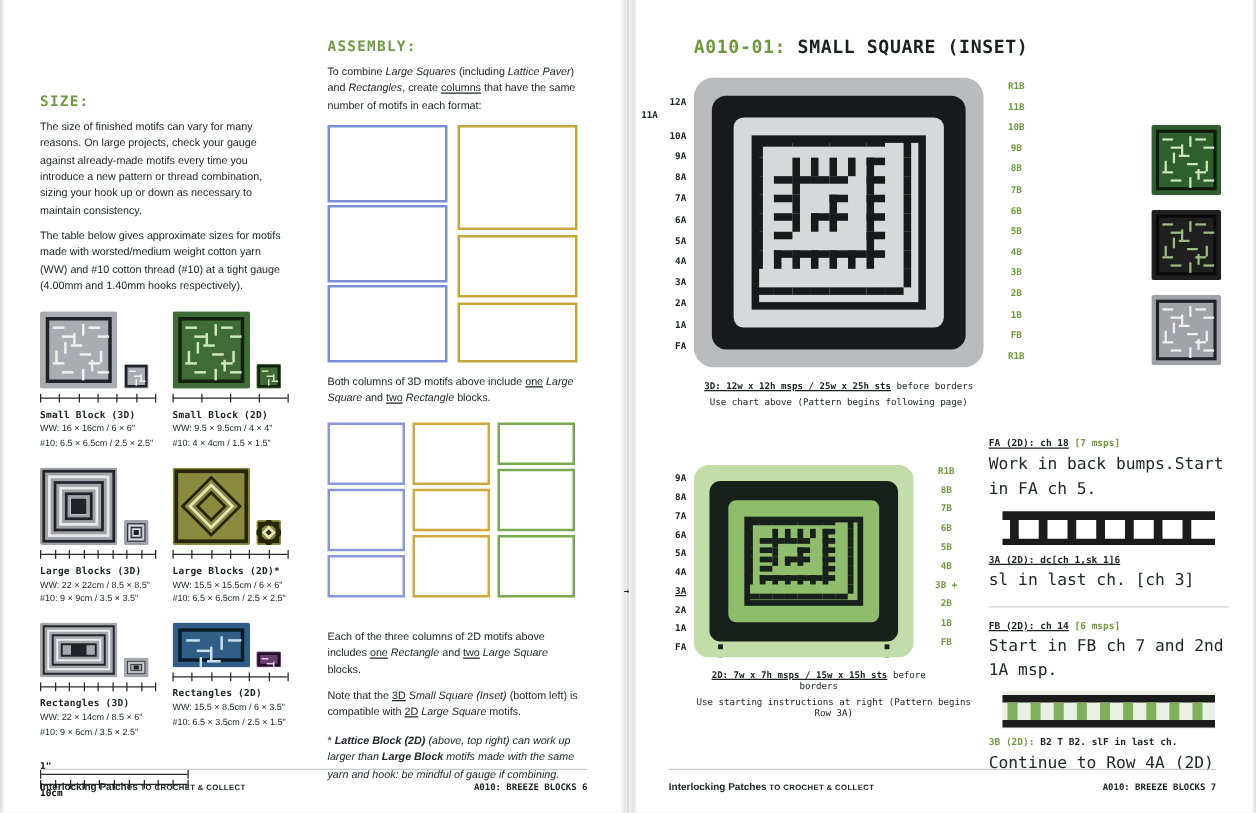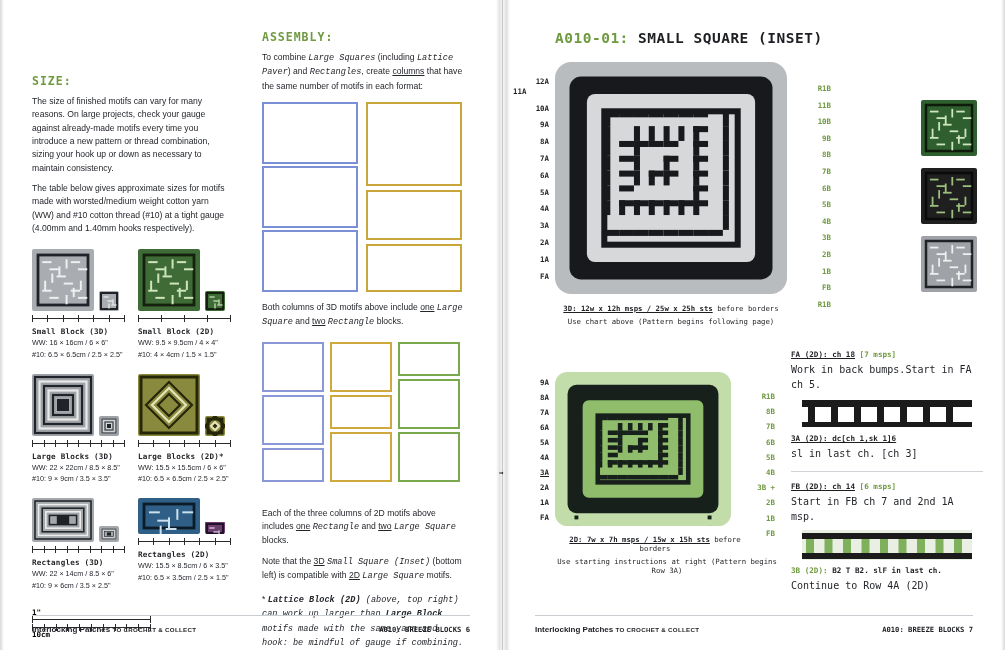--- a/index.html
+++ b/index.html
@@ -23,21 +23,21 @@
   .edge-right { position:absolute; right:0; top:0; width:4px; height:650px; background:linear-gradient(to left,#d9d9d9,#ffffff); }
   .sec-head {
     font-family:"DejaVu Sans Mono", monospace;
     font-size:11.5px; font-weight:bold; letter-spacing:1px;
     color:#6f9a3f;
   }
   p.body {
     font-size:8.6px; line-height:1.55; color:#23262b; margin:7px 0 0 0;
     font-family:"Liberation Sans", sans-serif;
   }
-  p.body i { font-style:italic;font-family:Liberation Mono, monospace; }
+  p.body i { font-style:italic; }
   p.body b { font-weight:bold; }
   .u { text-decoration:underline; }
 
   
   .lcol { position:absolute; top:30px; }
   .col1 { left:32px; width:200px;margin-top:44px; }
   .col2 { left:262px; width:205px; }
 
   
   .swatch-row { display:flex; gap:14px; margin-top:14px; }
@@ -69,33 +69,33 @@
   .footer-r { font-family:"DejaVu Sans Mono", monospace; font-size:7.2px; font-weight:bold; color:#1d1f23; }
   .footer-rule { position:absolute; bottom:34px; left:32px; right:32px; height:1px; background:#c9ccd1; }
   .rp-title { position:absolute; left:52px; top:30px; font-family:"DejaVu Sans Mono", monospace; font-size:14.5px; font-weight:bold; letter-spacing:0.5px; }
   .rp-title .code { color:#6f9a3f; }
   .rp-title .name { color:#1d1f23; }
 
   
   .chart-wrap { position:absolute; left:52px; top:62px; }
   .chart3d { position:relative; width:232px; height:232px; }
   .axis-l { position:absolute; font-family:"DejaVu Sans Mono", monospace; font-size:7.4px; font-weight:bold; text-align:right; color:#1d1f23; }
-  .axis-r { position:absolute; font-family:"DejaVu Sans Mono", monospace; font-size:7.4px; font-weight:bold; text-align:right;margin-top:20px; }
+  .axis-r { position:absolute; font-family:"DejaVu Sans Mono", monospace; font-size:7.4px; font-weight:bold; text-align:center; }
   .cap { font-family:"DejaVu Sans Mono", monospace; font-size:7.3px; font-weight:bold; color:#1d1f23; }
   .cap .lite { font-weight:normal; }
 
   
   .thumbs { position:absolute; right:28px; top:100px; }
   .thumb { width:56px; height:56px; position:relative; margin-bottom:12px; border-radius:2px; overflow:hidden; }
 
   
   .instr { position:absolute; right:22px; top:350px; width:192px; }
   .instr-h { font-family:"DejaVu Sans Mono", monospace; font-size:7.6px; font-weight:bold; color:#1d1f23; }
   .instr-h .br { color:#6f9a3f; }
-  .instr-p { font-family:"DejaVu Sans Mono", monospace; font-size:10px; color:#23262b; line-height:1.5; margin-top:3px; }
+  .instr-p { font-family:"DejaVu Sans Mono", monospace; font-size:13px; color:#23262b; line-height:1.5; margin-top:3px; }
   .stitchimg { margin:6px 0; height:30px; position:relative; }
 
   .sep { height:1px; background:#cfd2d6; margin:10px 0; }
 </style>
 </head>
 <body>
 
 <div class="spread">
 
   <div class="page page-left">

